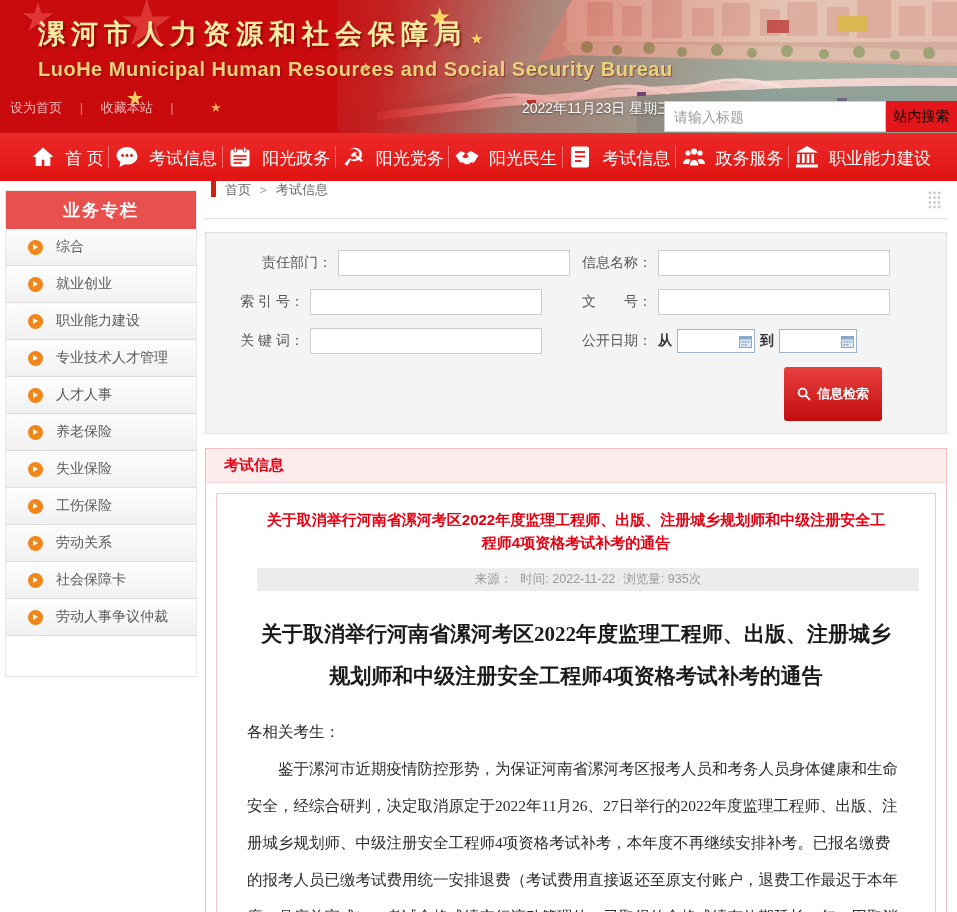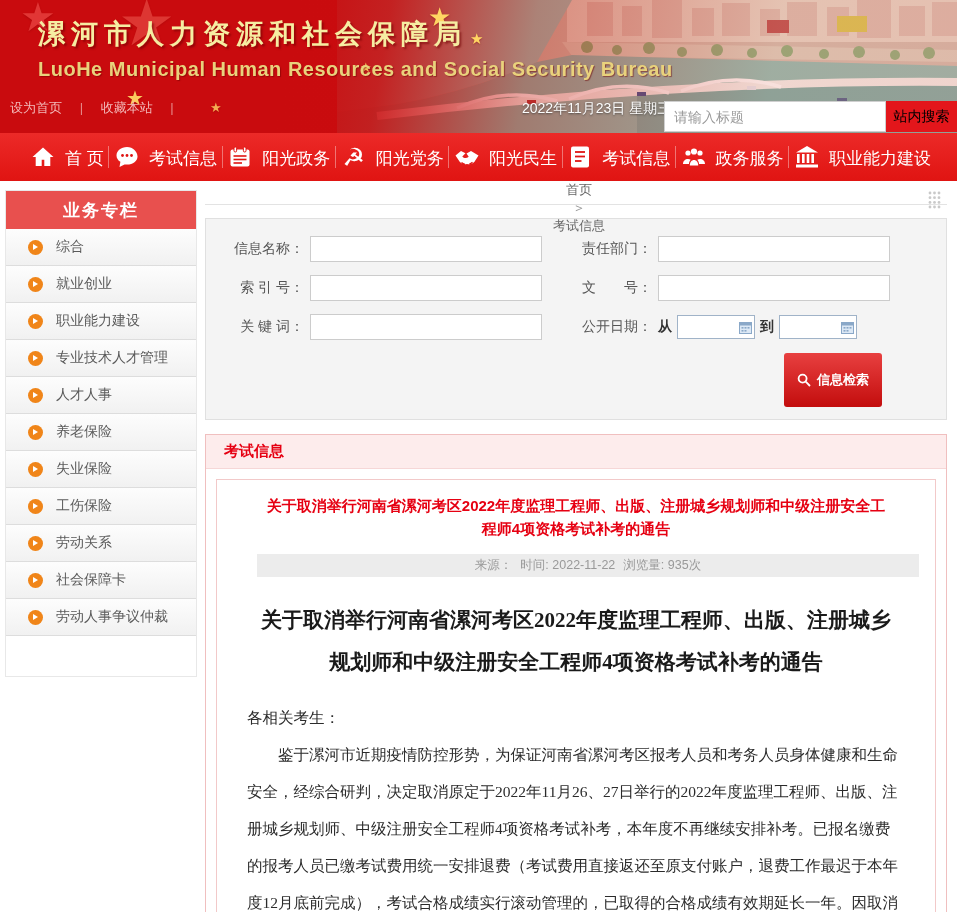--- a/index.html
+++ b/index.html
@@ -50,22 +50,22 @@
   .side-item { height:37px; display:flex; align-items:center; padding-left:22px; gap:13px;
     border-bottom:1px solid #ddd; background:linear-gradient(#fdfdfd,#f1f1f1); cursor:pointer; }
   .bullet { width:15px; height:15px; border-radius:50%; background:#f08519; position:relative; flex:0 0 15px; }
   .bullet::after { content:""; position:absolute; left:5px; top:4px; border-left:5px solid #fff;
     border-top:3.5px solid transparent; border-bottom:3.5px solid transparent; }
   .side-label { font-size:14px; color:#5a5a5a; }
 
   .content-col { position:absolute; left:205px; top:0; width:742px; }
 
   
-  .breadcrumb { height:24px; display:flex; align-items:center; border-bottom:1px solid #e3e3e3;
-    position:relative; padding-left:6px;flex-direction:column; }
+  .breadcrumb { height:38px; display:flex; border-bottom:1px solid #e3e3e3;
+    position:relative; padding-left:6px; }
   .crumb-bar { width:5px; height:16px; background:#c21; margin-right:9px; }
   .breadcrumb .crumb-txt { font-size:13px; color:#666; }
   .breadcrumb .crumb-sep { margin:0 6px; color:#999; }
   .crumb-grid { position:absolute; right:6px; top:10px; cursor:pointer; }
 
   
   .qform { margin-top:13px; background:#f4f4f4; border:1px solid #e0e0e0; padding:17px 16px 12px 16px; }
   .qrow { display:flex; align-items:center; margin-bottom:13px; }
   .qcell { display:flex; align-items:center; }
   .qlabel { width:82px; text-align:right; font-size:14px; color:#555; margin-right:6px; white-space:pre; }
@@ -348,26 +348,26 @@
                 <circle cx="2" cy="16" r="1.4"></circle>
                 <circle cx="6.5" cy="16" r="1.4"></circle>
                 <circle cx="11" cy="16" r="1.4"></circle>
               </g>
             </svg>
         </span>
       </div>
 
       <div class="qform">
         <div class="qrow">
+          <div class="qcell right">
+            <span class="qlabel">责任部门：</span>
+            <input class="qinput" style="">
+          </div>
           <div class="qcell">
             <span class="qlabel">信息名称：</span>
-            <input class="qinput" style="">
-          </div>
-          <div class="qcell right">
-            <span class="qlabel">责任部门：</span>
             <input class="qinput" style="">
           </div>
         </div>
         <div class="qrow">
           <div class="qcell">
             <span class="qlabel">索 引 号：</span>
             <input class="qinput" style="">
           </div>
           <div class="qcell right">
             <span class="qlabel">文　　号：</span>

